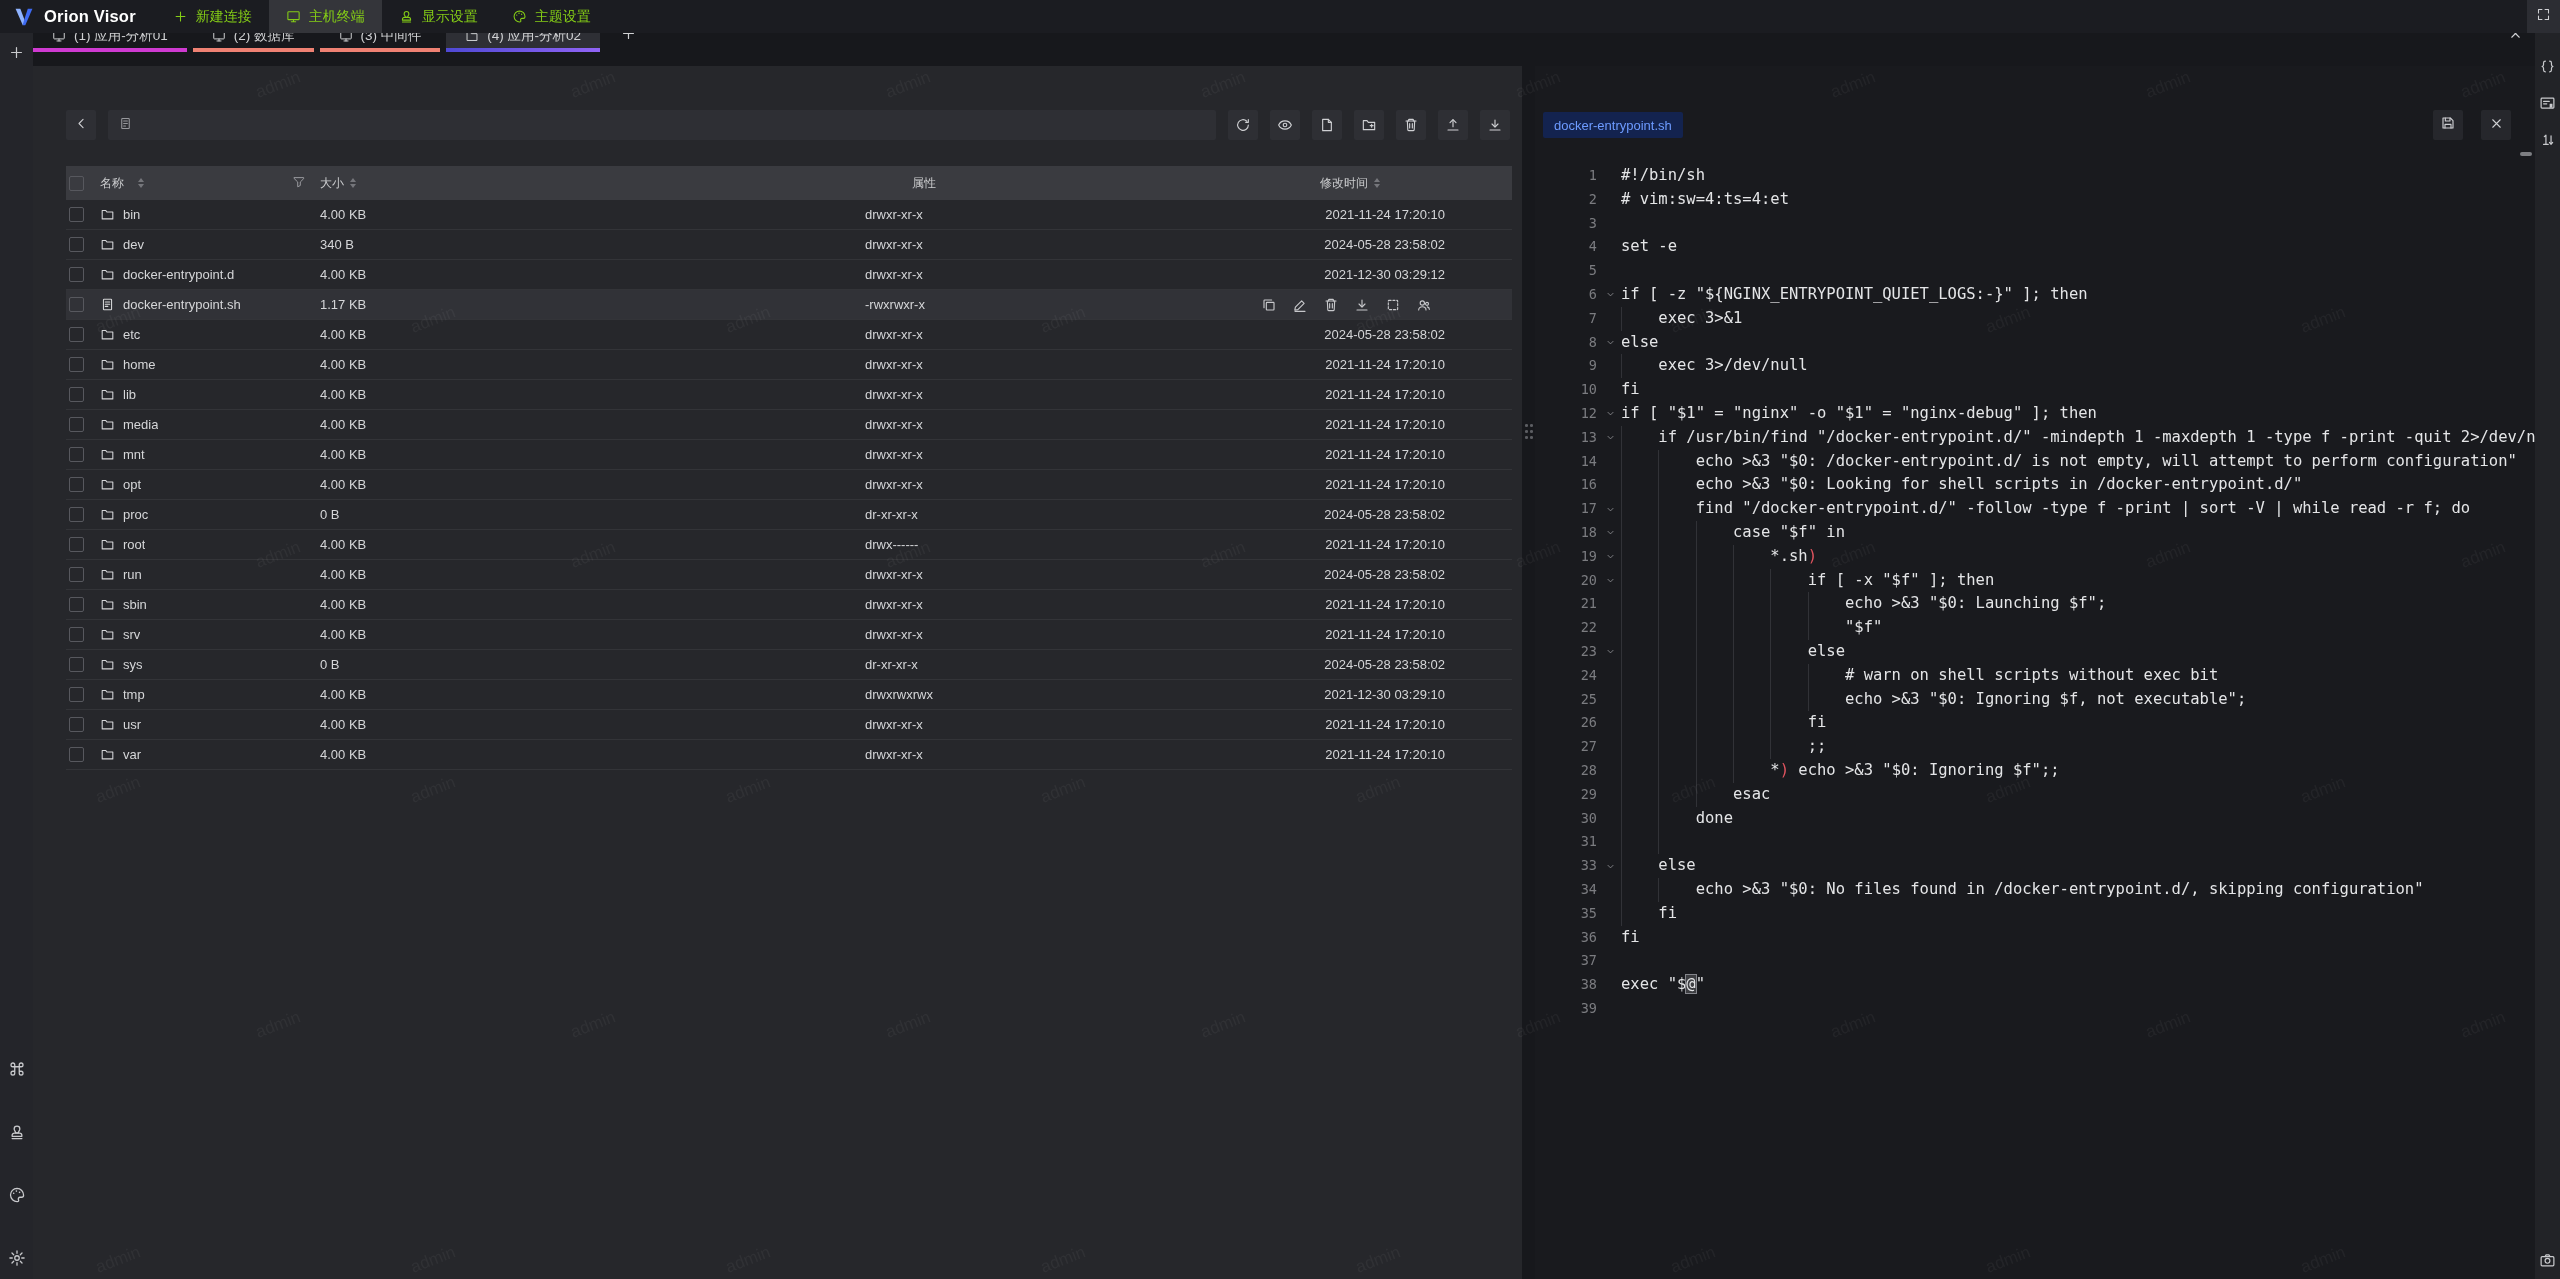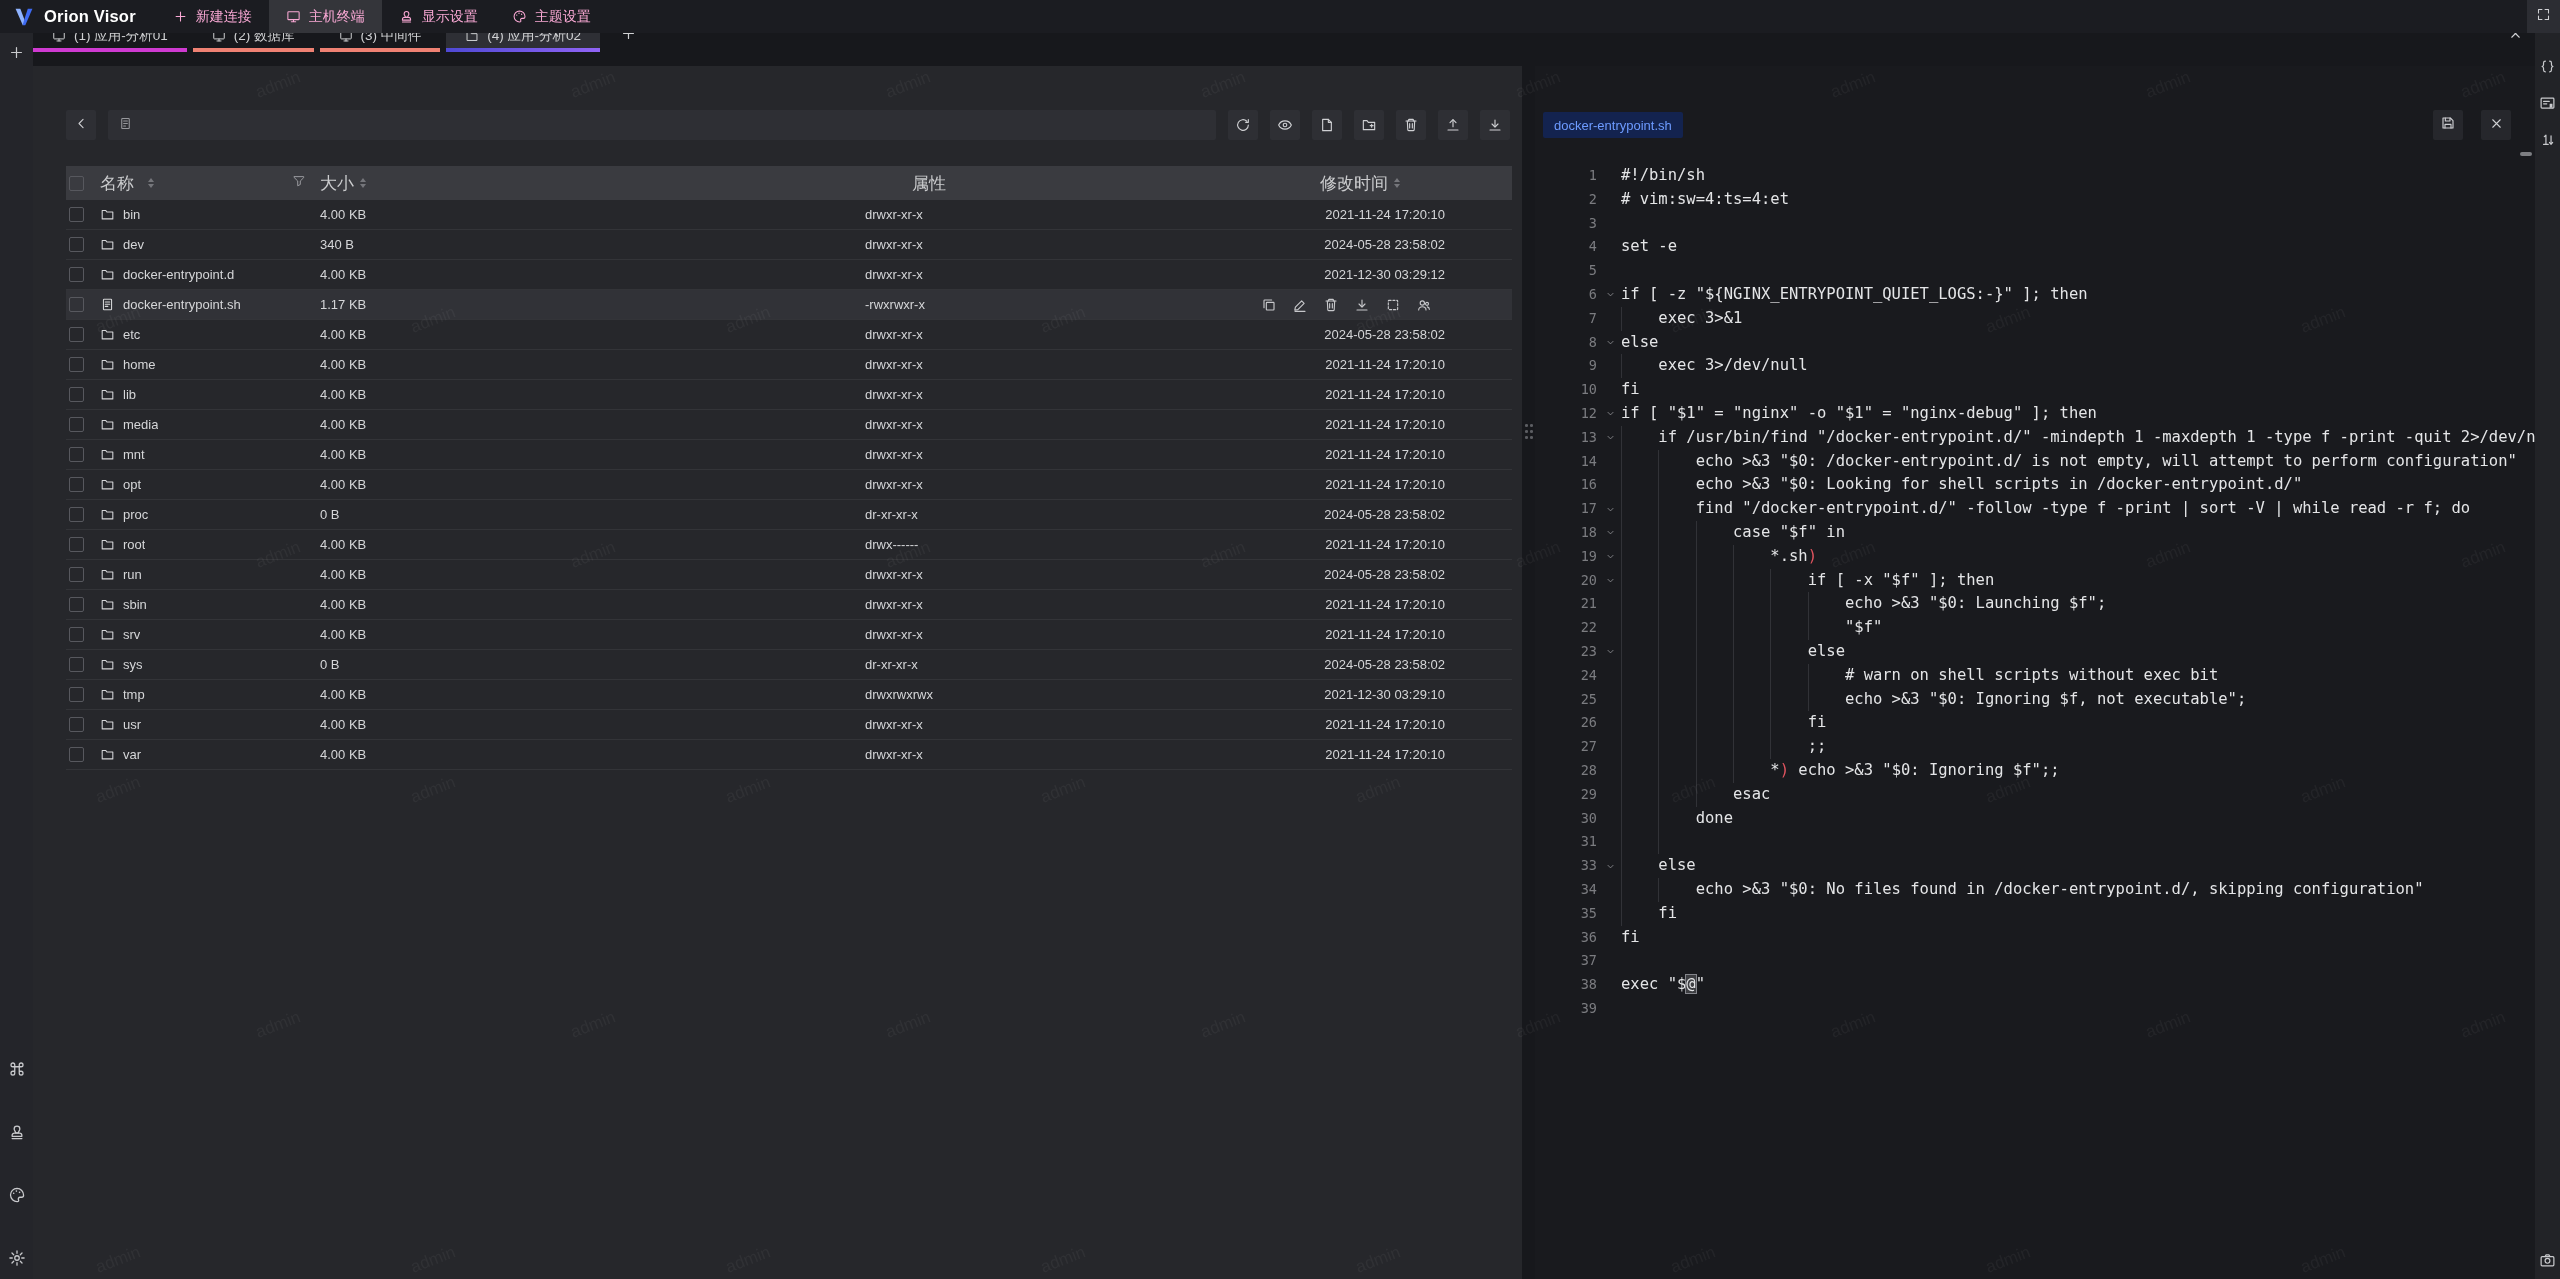--- a/index.html
+++ b/index.html
@@ -7,21 +7,21 @@
 body{font-family:"Liberation Sans","DejaVu Sans",sans-serif;-webkit-font-smoothing:antialiased}
 .app{position:relative;width:2560px;height:1279px;overflow:hidden;background:#17181c;color:#d5d6d8}
 .ic{display:inline-flex;align-items:center;justify-content:center}
 .ic svg{display:block}
 
 
 .navbar{position:absolute;top:0;left:0;width:2560px;height:33px;background:#1b1c21;display:flex;align-items:center;z-index:5}
 .nav-left{display:flex;align-items:center;gap:9px;padding:0 20px 0 13px;height:100%;cursor:pointer}
 .logo-text{font-size:16.5px;font-weight:bold;color:#fff;letter-spacing:.2px}
 .nav-menu{display:flex;height:100%}
-.nav-item{display:flex;align-items:center;gap:8px;padding:0 17px;height:100%;font-size:14px;color:#f9a8d4;cursor:pointer}
+.nav-item{display:flex;align-items:center;gap:8px;padding:0 17px;height:100%;font-size:14px;color:#84cc16;cursor:pointer}
 .nav-item.active{background:#34353a}
 .nav-fs{position:absolute;right:0;top:0;width:33px;height:33px;background:#2c2d33;display:flex;align-items:center;justify-content:center;color:#cfd0d4;cursor:pointer}
 
 
 .lsb{position:absolute;top:33px;left:0;width:33px;height:1246px;background:#24252a;z-index:4}
 .lsb-top{position:absolute;top:8px;left:0;width:33px;display:flex;flex-direction:column;align-items:center}
 .lsb-bottom{position:absolute;bottom:10px;left:0;width:33px;display:flex;flex-direction:column;align-items:center;gap:41px}
 .rsb{position:absolute;top:33px;right:0;width:25px;height:1246px;background:#222327;z-index:4}
 .rsb-top{position:absolute;top:22px;left:0;width:25px;display:flex;flex-direction:column;align-items:center;gap:15px}
 .rsb-bottom{position:absolute;bottom:8px;left:0;width:25px;display:flex;flex-direction:column;align-items:center}
@@ -47,21 +47,21 @@
 
 .ftoolbar{position:absolute;top:44px;left:33px;right:12px;height:30px;display:flex;gap:12px}
 .tb-btn{width:30px;height:30px;background:#2e2f34;border-radius:2px;display:flex;align-items:center;justify-content:center;color:#cfd0d3;cursor:pointer;flex:none}
 .path-box{flex:1;height:30px;background:#2e2f34;border-radius:2px;display:flex;align-items:center;padding:0 10px;gap:8px;color:#97989c}
 .path-box input{flex:1;background:transparent;border:none;outline:none;color:#d8d9db;font-size:13px;font-family:inherit}
 .tb-actions{display:flex;gap:12px}
 
 
 .ftable{position:absolute;top:100px;left:33px;right:10px}
 .thead,.trow{display:grid;grid-template-columns:34px 216px 545px 450px 1fr;align-items:center}
-.thead{height:34px;background:#3a3b40;color:#cbccce;font-size:17px}
+.thead{height:34px;background:#3a3b40;color:#cbccce;font-size:12px}
 .trow{height:30px;border-bottom:1px solid #333438;font-size:13px;color:#d5d6d8;cursor:pointer}
 .trow.hl{background:#313237}
 .cell{display:flex;align-items:center;min-width:0}
 .c-check{padding-left:3px}
 .c-name{gap:8px}
 .c-size{padding-left:4px}
 .c-attr{padding-left:4px}
 .c-time{justify-content:flex-end;padding-right:67px;position:relative}
 .th.c-attr{padding-left:51px}
 .th.c-time{justify-content:flex-start;padding-left:9px;padding-right:0}

